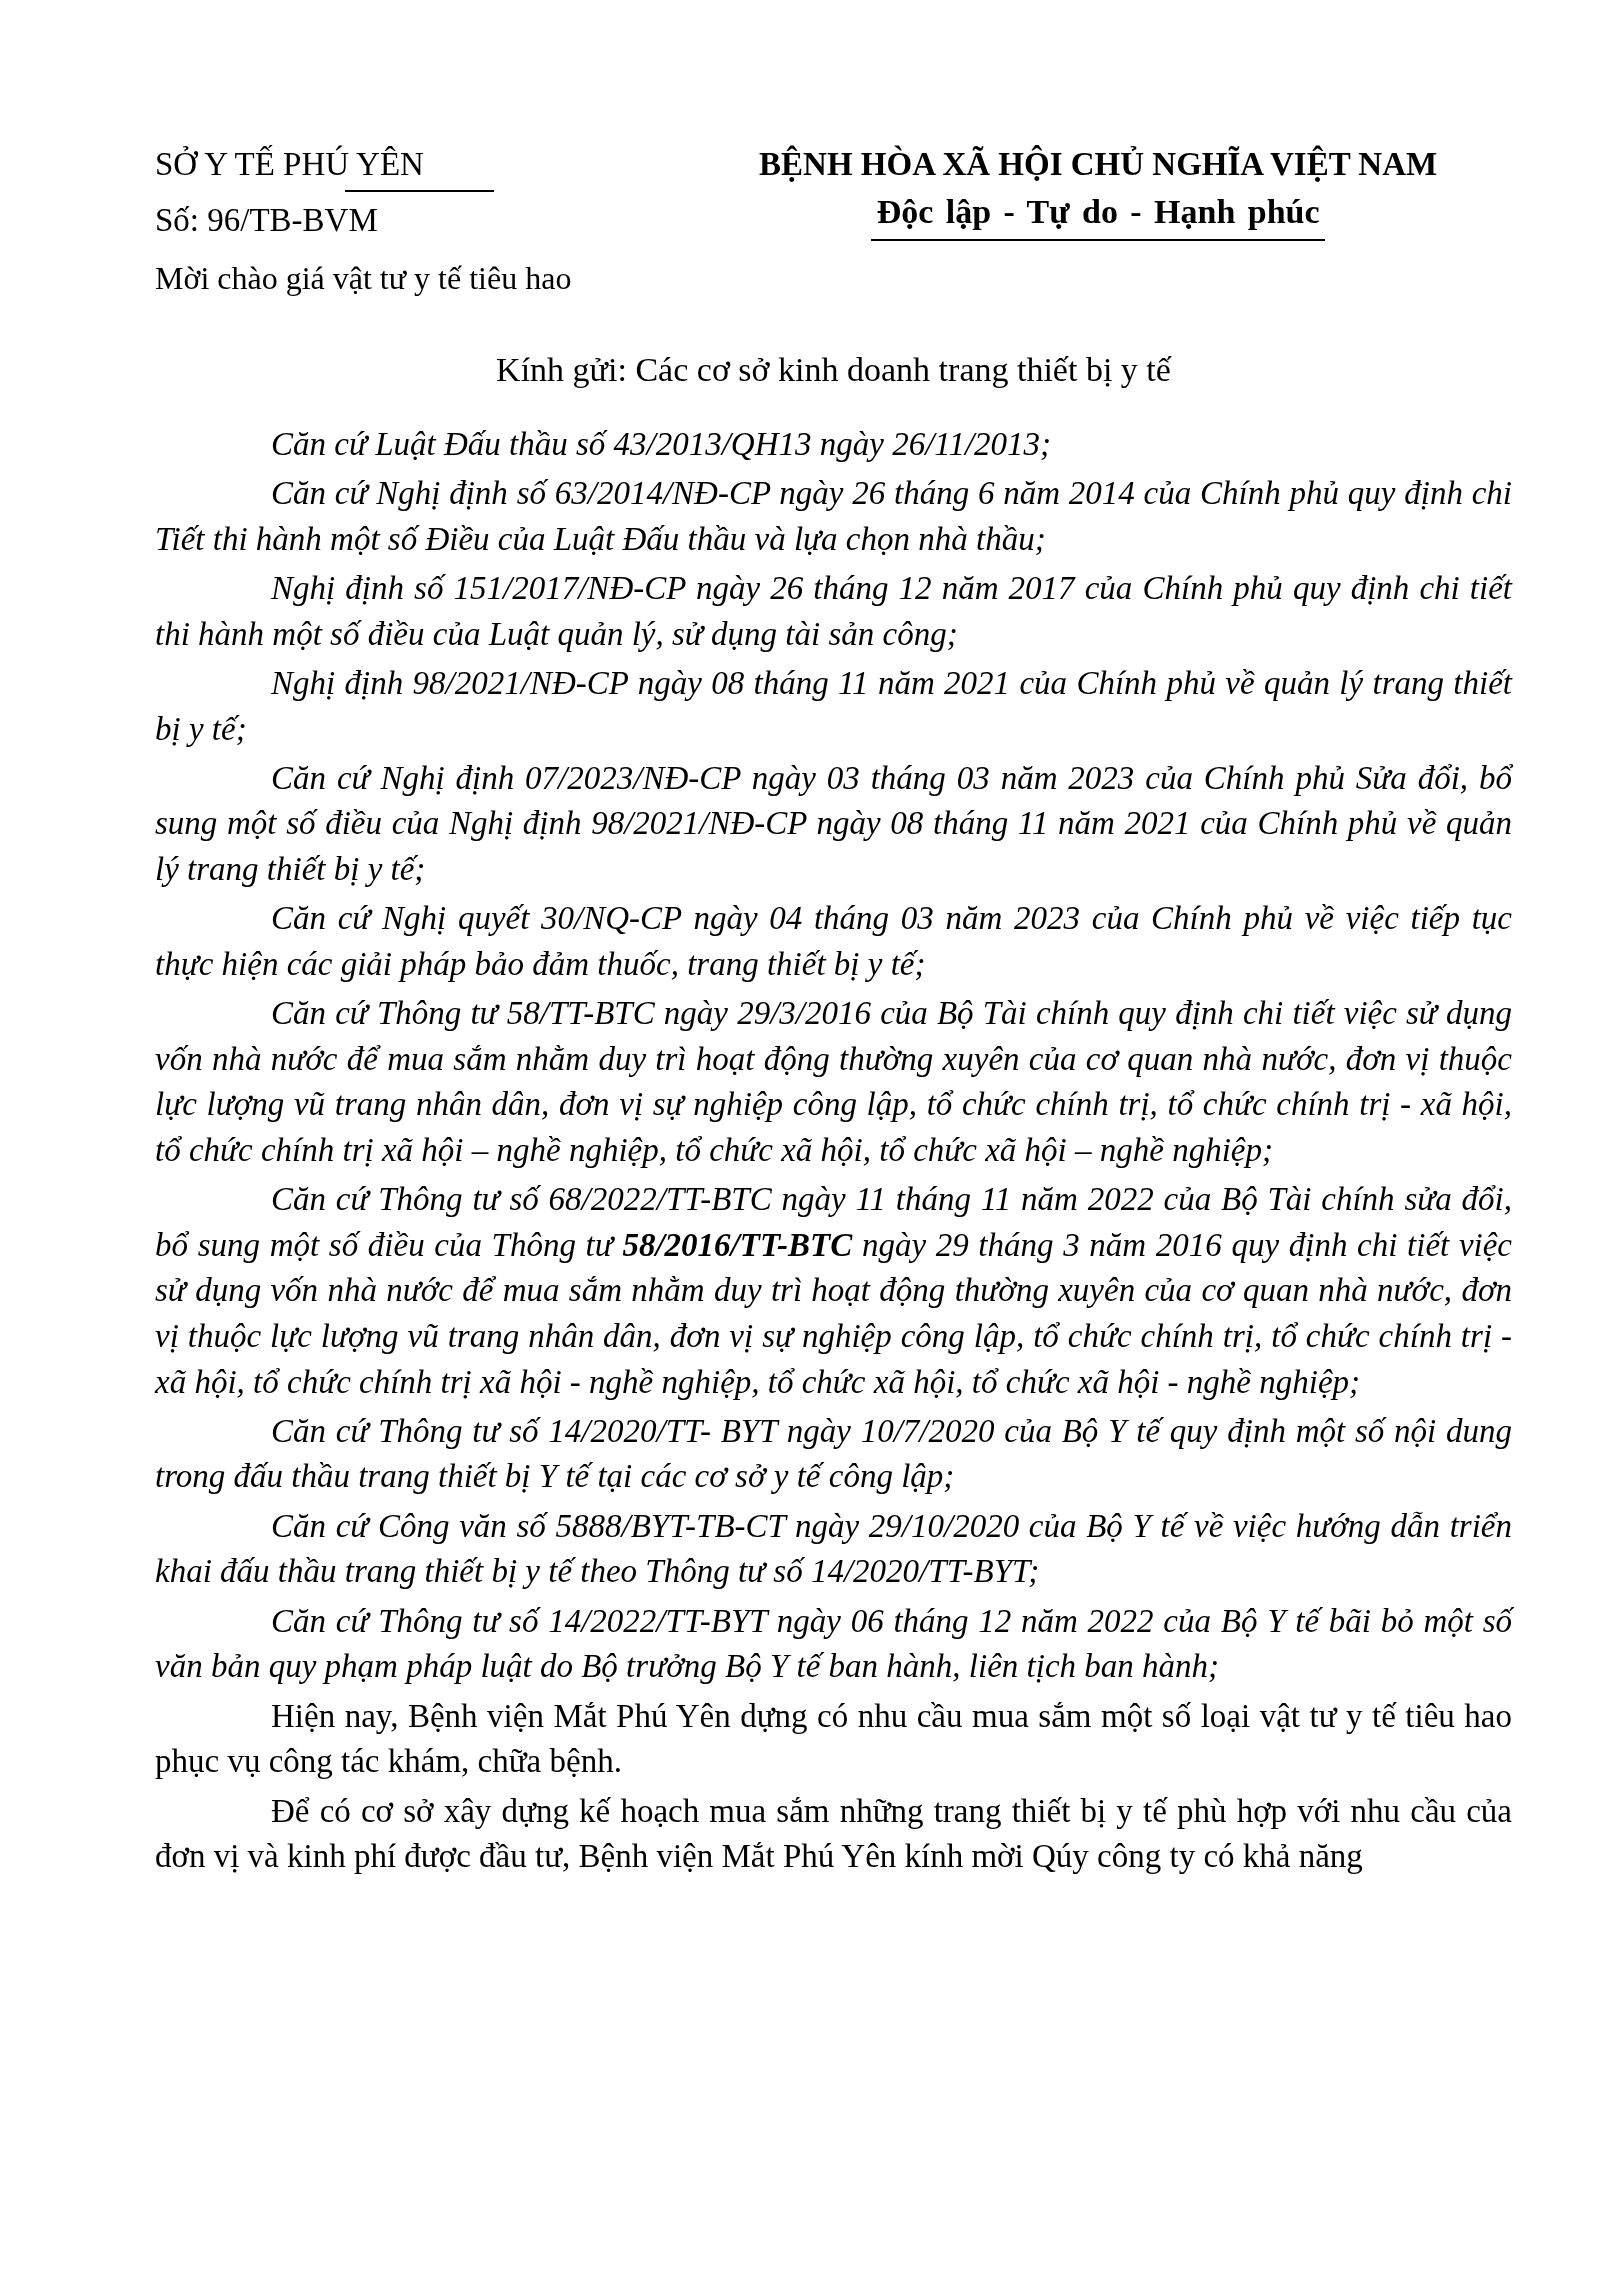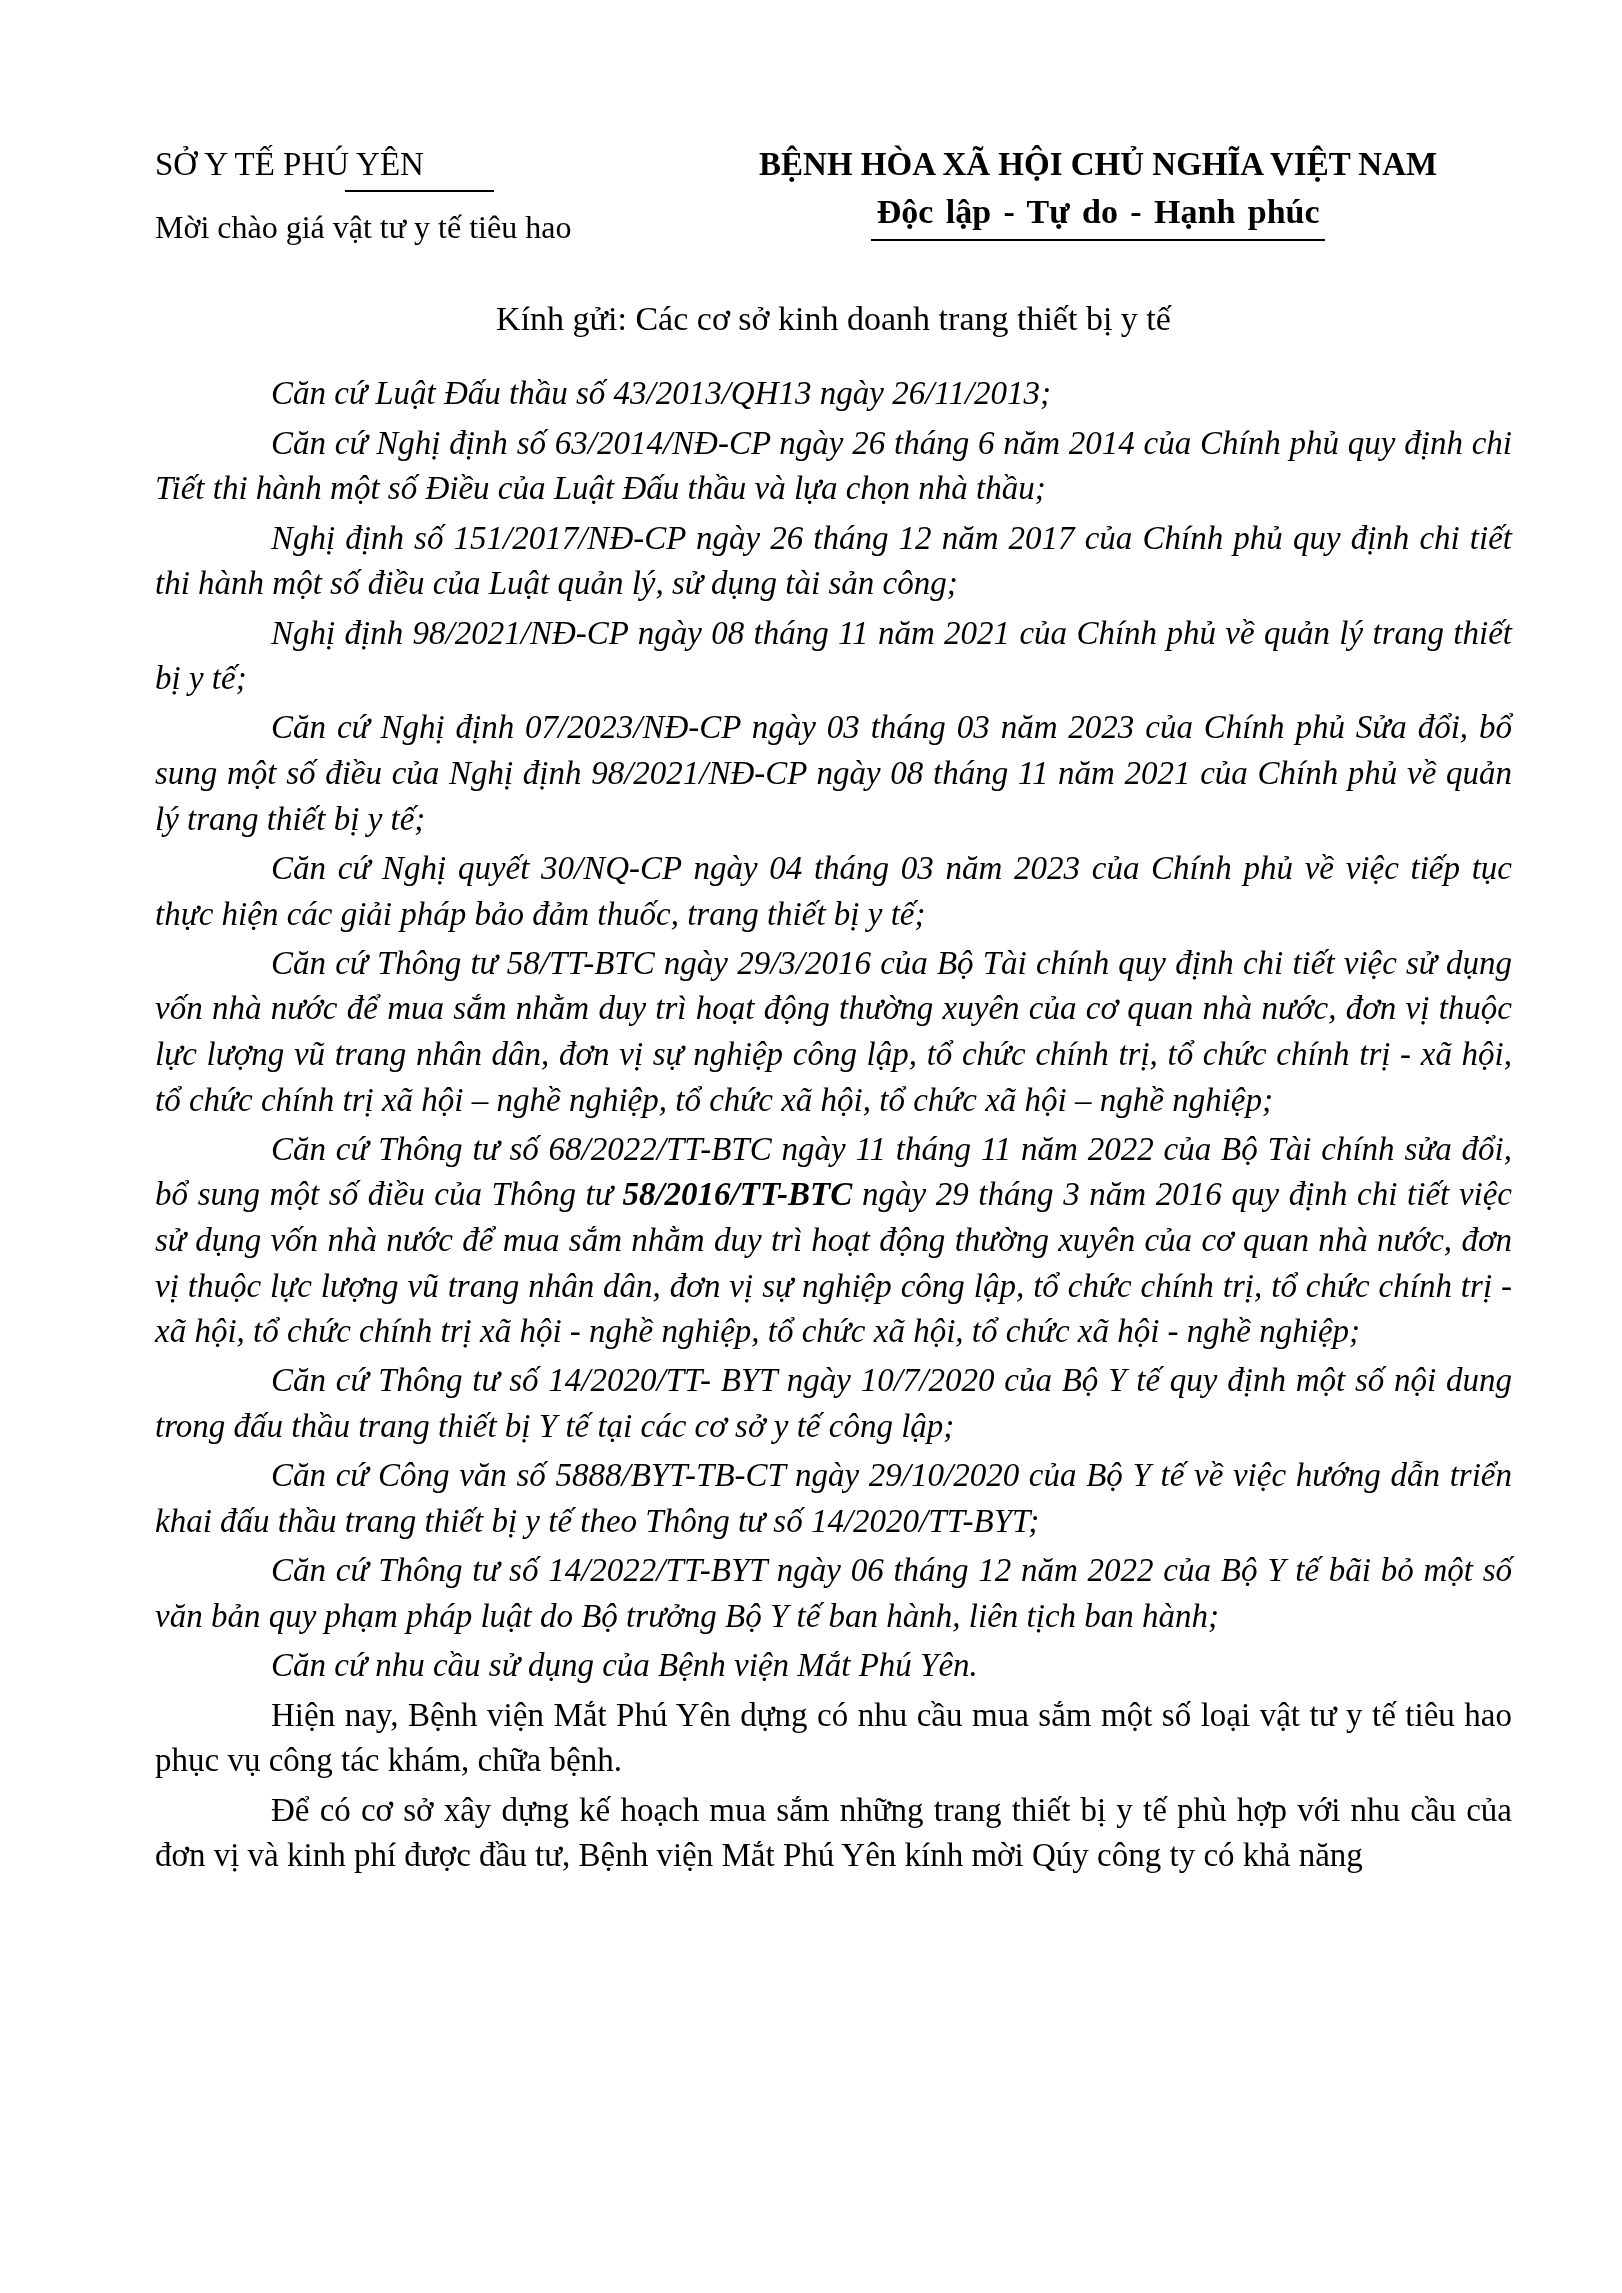--- a/index.html
+++ b/index.html
@@ -57,20 +57,21 @@
 </style>
 </head>
 <body>
 
 <div class="page">
 
   <div class="header">
     <div class="header-left">
       <div class="org-parent">SỞ Y TẾ PHÚ YÊN</div>
       <div class="org-rule"></div>
+      <div class="doc-number">Số: 96/TB-BVM</div>
       <div class="doc-subject">Mời chào giá vật tư y tế tiêu hao</div>
     </div>
     <div class="header-right">
       <div class="motto-country">BỆNH HÒA XÃ HỘI CHỦ NGHĨA VIỆT NAM</div>
       <div class="motto-line-wrap">
         <span class="motto-line">Độc lập - Tự do - Hạnh phúc</span>
       </div>
     </div>
   </div>
 
@@ -81,19 +82,18 @@
       <p class="para italic"><span>Căn cứ Nghị định số 63/2014/NĐ-CP ngày 26 tháng 6 năm 2014 của Chính phủ quy định chi Tiết thi hành một số Điều của Luật Đấu thầu và lựa chọn nhà thầu;</span></p>
       <p class="para italic"><span>Nghị định số 151/2017/NĐ-CP ngày 26 tháng 12 năm 2017 của Chính phủ quy định chi tiết thi hành một số điều của Luật quản lý, sử dụng tài sản công;</span></p>
       <p class="para italic"><span>Nghị định 98/2021/NĐ-CP ngày 08 tháng 11 năm 2021 của Chính phủ về quản lý trang thiết bị y tế;</span></p>
       <p class="para italic"><span>Căn cứ Nghị định 07/2023/NĐ-CP ngày 03 tháng 03 năm 2023 của Chính phủ Sửa đổi, bổ sung một số điều của Nghị định 98/2021/NĐ-CP ngày 08 tháng 11 năm 2021 của Chính phủ về quản lý trang thiết bị y tế;</span></p>
       <p class="para italic"><span>Căn cứ Nghị quyết 30/NQ-CP ngày 04 tháng 03 năm 2023 của Chính phủ về việc tiếp tục thực hiện các giải pháp bảo đảm thuốc, trang thiết bị y tế;</span></p>
       <p class="para italic"><span>Căn cứ Thông tư 58/TT-BTC ngày 29/3/2016 của Bộ Tài chính quy định chi tiết việc sử dụng vốn nhà nước để mua sắm nhằm duy trì hoạt động thường xuyên của cơ quan nhà nước, đơn vị thuộc lực lượng vũ trang nhân dân, đơn vị sự nghiệp công lập, tổ chức chính trị, tổ chức chính trị - xã hội, tổ chức chính trị xã hội – nghề nghiệp, tổ chức xã hội, tổ chức xã hội – nghề nghiệp;</span></p>
       <p class="para italic"><span>Căn cứ Thông tư số 68/2022/TT-BTC ngày 11 tháng 11 năm 2022 của Bộ Tài chính sửa đổi, bổ sung một số điều của Thông tư </span><span class="bold">58/2016/TT-BTC</span><span> ngày 29 tháng 3 năm 2016 quy định chi tiết việc sử dụng vốn nhà nước để mua sắm nhằm duy trì hoạt động thường xuyên của cơ quan nhà nước, đơn vị thuộc lực lượng vũ trang nhân dân, đơn vị sự nghiệp công lập, tổ chức chính trị, tổ chức chính trị - xã hội, tổ chức chính trị xã hội - nghề nghiệp, tổ chức xã hội, tổ chức xã hội - nghề nghiệp;</span></p>
       <p class="para italic"><span>Căn cứ Thông tư số 14/2020/TT- BYT ngày 10/7/2020 của Bộ Y tế quy định một số nội dung trong đấu thầu trang thiết bị Y tế tại các cơ sở y tế công lập;</span></p>
       <p class="para italic"><span>Căn cứ Công văn số 5888/BYT-TB-CT ngày 29/10/2020 của Bộ Y tế về việc hướng dẫn triển khai đấu thầu trang thiết bị y tế theo Thông tư số 14/2020/TT-BYT;</span></p>
       <p class="para italic"><span>Căn cứ Thông tư số 14/2022/TT-BYT ngày 06 tháng 12 năm 2022 của Bộ Y tế bãi bỏ một số văn bản quy phạm pháp luật do Bộ trưởng Bộ Y tế ban hành, liên tịch ban hành;</span></p>
-      <p class="para italic"><span>Căn cứ nhu cầu sử dụng của Bệnh viện Mắt Phú Yên.</span></p>
       <p class="para"><span>Hiện nay, Bệnh viện Mắt Phú Yên dựng có nhu cầu mua sắm một số loại vật tư y tế tiêu hao phục vụ công tác khám, chữa bệnh.</span></p>
       <p class="para"><span>Để có cơ sở xây dựng kế hoạch mua sắm những trang thiết bị y tế phù hợp với nhu cầu của đơn vị và kinh phí được đầu tư, Bệnh viện Mắt Phú Yên kính mời Qúy công ty có khả năng</span></p>
     </div>
 
 </div>
 
 
 </body></html>

